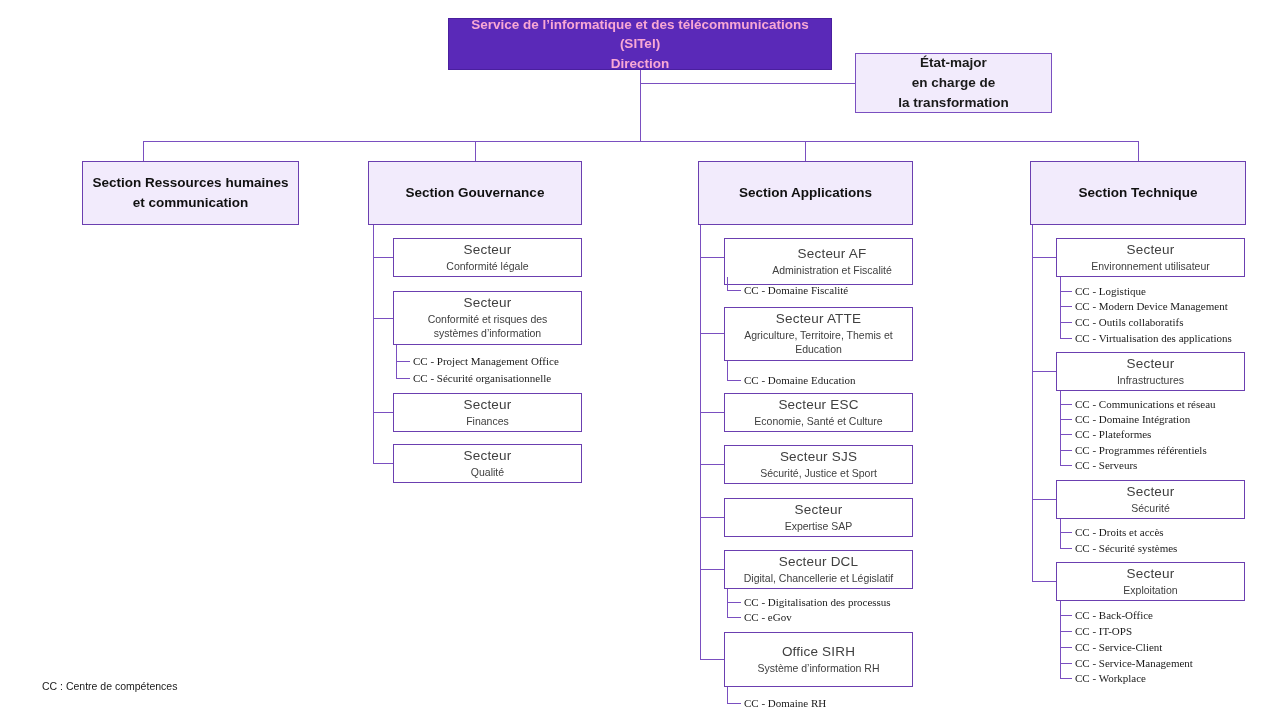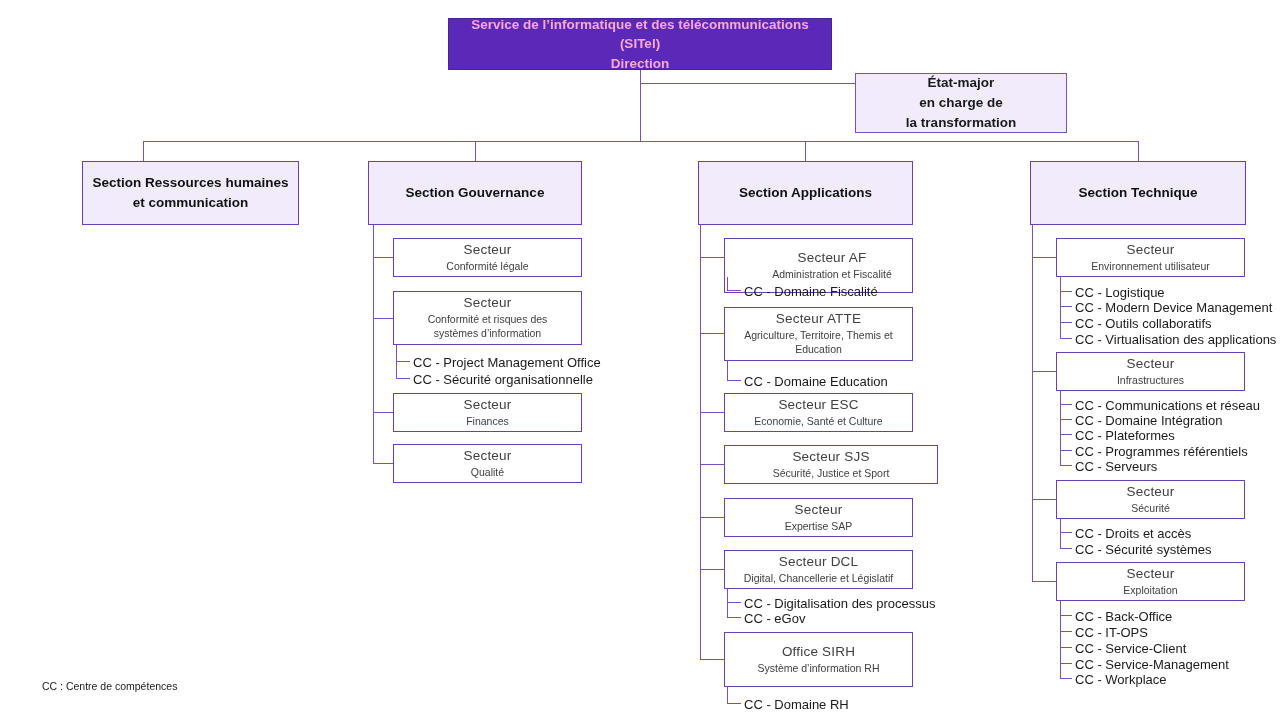--- a/index.html
+++ b/index.html
@@ -53,24 +53,25 @@
     color:#404040;
     line-height:1.25;
     padding:2px 5px;
   }
   .secteur .t1{font-size:13.5px;font-weight:400;letter-spacing:.2px;}
   .secteur .t2{font-size:10.5px;font-weight:400;margin-top:1px;}
 
   
   .cc{
     position:absolute;
-    font-size:13px;
+    font-size:11px;
     color:#1a1a1a;
     white-space:nowrap;
     line-height:1;
+    font-family:Liberation Serif, serif;
   }
 
   
   .ln{position:absolute;background:#7A4FC0;}
   .lnh{height:1px;}
   .lnv{width:1px;}
 
   .legend{
     position:absolute;
     font-size:10.5px;
@@ -81,21 +82,21 @@
 </head>
 <body>
 
 <div id="chart">
 
   <div class="node root" style="left:448px;top:18px;width:384px;height:52px;">
     <span>Service de l’informatique et des télécommunications (SITel)</span>
     <span>Direction</span>
   </div>
 
-  <div class="node staff" style="left:855px;top:53px;width:212px;height:60px;margin-top:20px;">
+  <div class="node staff" style="left:855px;top:53px;width:197px;height:60px;">
     <span>État-major</span>
     <span>en charge de</span>
     <span>la transformation</span>
   </div>
 
   <div class="ln lnv" style="left:640px;top:70px;width:1px;height:72px;"></div>
   <div class="ln lnh" style="left:640px;top:83px;width:215px;height:1px;"></div>
   <div class="ln lnh" style="left:143px;top:141px;width:996px;height:1px;"></div>
 
   <div class="ln lnv" style="left:143px;top:141px;width:1px;height:20px;"></div>
@@ -148,21 +149,21 @@
 
   <div class="ln lnh" style="left:373px;top:463px;width:20px;height:1px;"></div>
   <div class="node secteur" style="left:393px;top:444px;width:189px;height:39px;">
     <span class="t1">Secteur</span>
     <span class="t2">Qualité</span>
   </div>
 
   <div class="ln lnv" style="left:700px;top:225px;width:1px;height:434px;"></div>
 
   <div class="ln lnh" style="left:700px;top:257px;width:24px;height:1px;"></div>
-  <div class="node secteur" style="left:724px;top:238px;width:189px;height:55px;padding-left:32px;">
+  <div class="node secteur" style="left:724px;top:238px;width:189px;height:47px;padding-left:32px;">
     <span class="t1">Secteur AF</span>
     <span class="t2">Administration et Fiscalité</span>
   </div>
   <div class="ln lnv" style="left:727px;top:277px;width:1px;height:13px;"></div>
   <div class="ln lnh" style="left:727px;top:290px;width:14px;height:1px;"></div>
   <div class="cc" style="left:744px;top:285px;">CC - Domaine Fiscalité</div>
 
   <div class="ln lnh" style="left:700px;top:333px;width:24px;height:1px;"></div>
   <div class="node secteur" style="left:724px;top:307px;width:189px;height:54px;">
     <span class="t1">Secteur ATTE</span>
@@ -173,21 +174,21 @@
   <div class="ln lnh" style="left:727px;top:380px;width:14px;height:1px;"></div>
   <div class="cc" style="left:744px;top:375px;">CC - Domaine Education</div>
 
   <div class="ln lnh" style="left:700px;top:412px;width:24px;height:1px;"></div>
   <div class="node secteur" style="left:724px;top:393px;width:189px;height:39px;">
     <span class="t1">Secteur ESC</span>
     <span class="t2">Economie, Santé et Culture</span>
   </div>
 
   <div class="ln lnh" style="left:700px;top:464px;width:24px;height:1px;"></div>
-  <div class="node secteur" style="left:724px;top:445px;width:214px;height:39px;">
+  <div class="node secteur" style="left:724px;top:445px;width:189px;height:39px;">
     <span class="t1">Secteur SJS</span>
     <span class="t2">Sécurité, Justice et Sport</span>
   </div>
 
   <div class="ln lnh" style="left:700px;top:517px;width:24px;height:1px;"></div>
   <div class="node secteur" style="left:724px;top:498px;width:189px;height:39px;">
     <span class="t1">Secteur</span>
     <span class="t2">Expertise SAP</span>
   </div>
 

